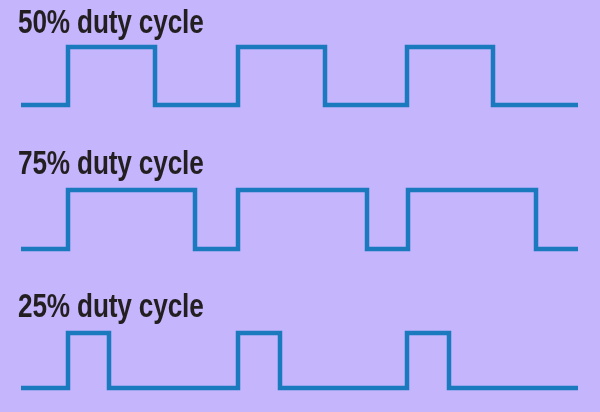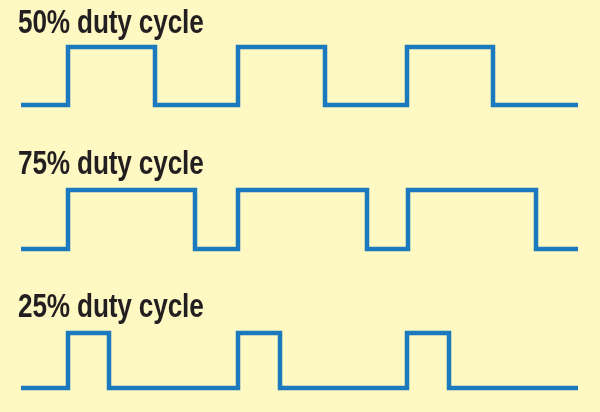--- a/index.html
+++ b/index.html
@@ -4,21 +4,21 @@
   <style>
     html, body {
       margin: 0;
       padding: 0;
       background: #ffffff;
     }
     .canvas {
       position: relative;
       width: 600px;
       height: 412px;
-      background: #fef9c3;
+      background: #c4b5fd;
       overflow: hidden;
     }
     #wave-svg {
       position: absolute;
       left: 0;
       top: 0;
       display: block;
     }
     .wf-label {
       position: absolute;

